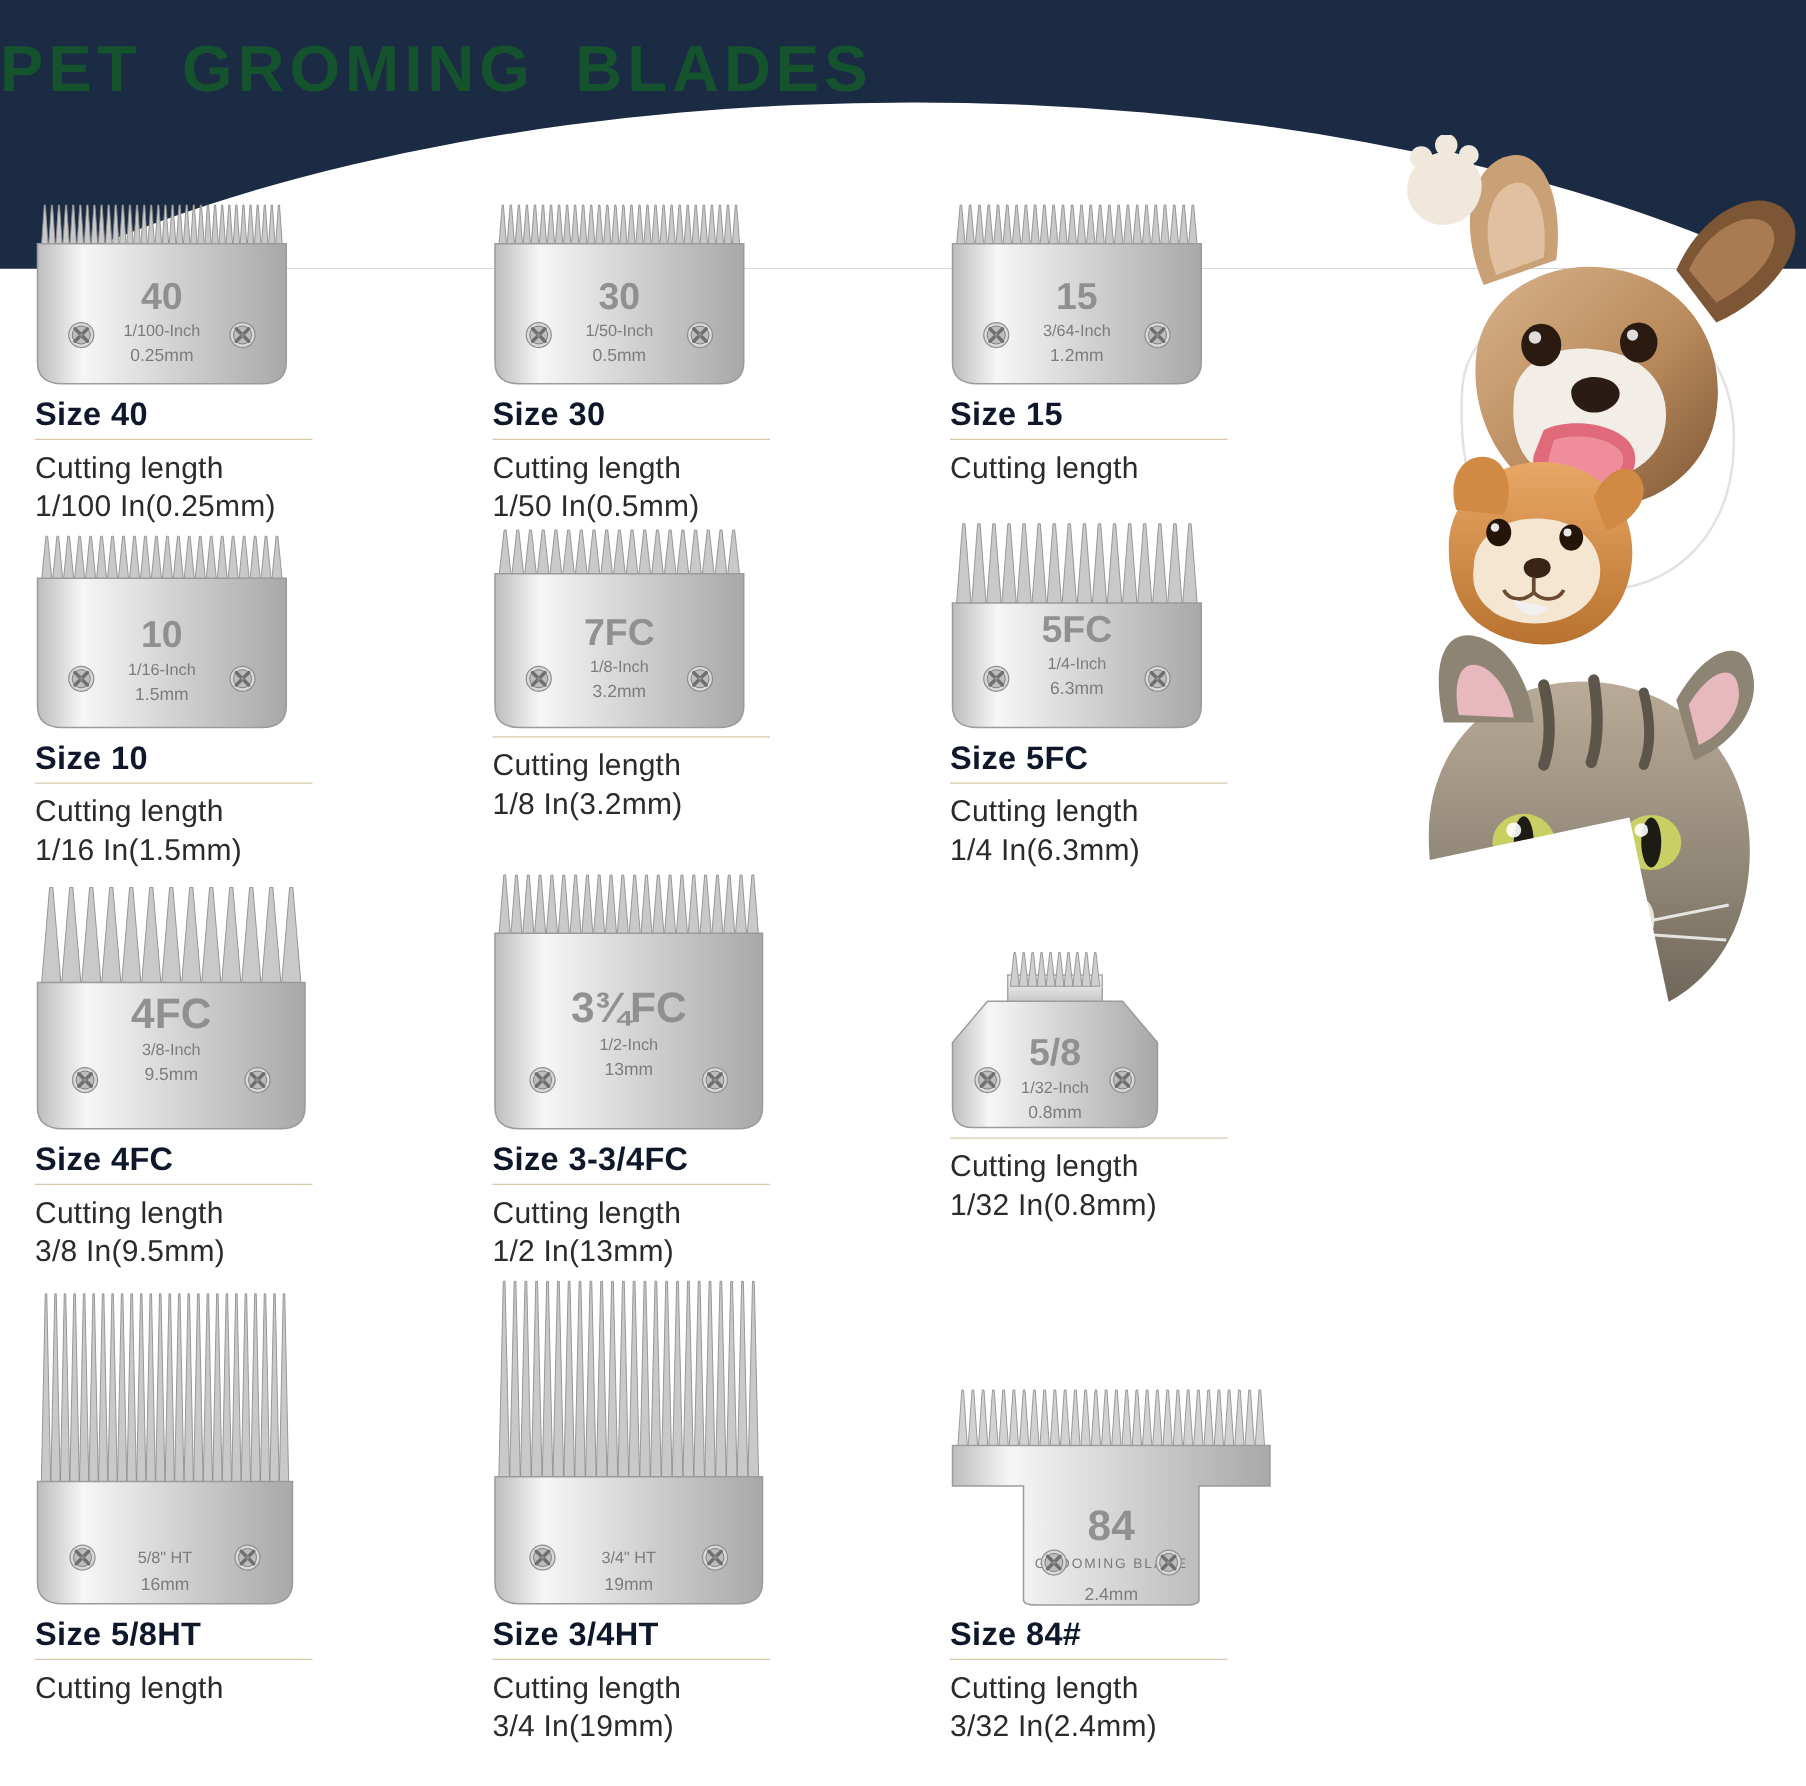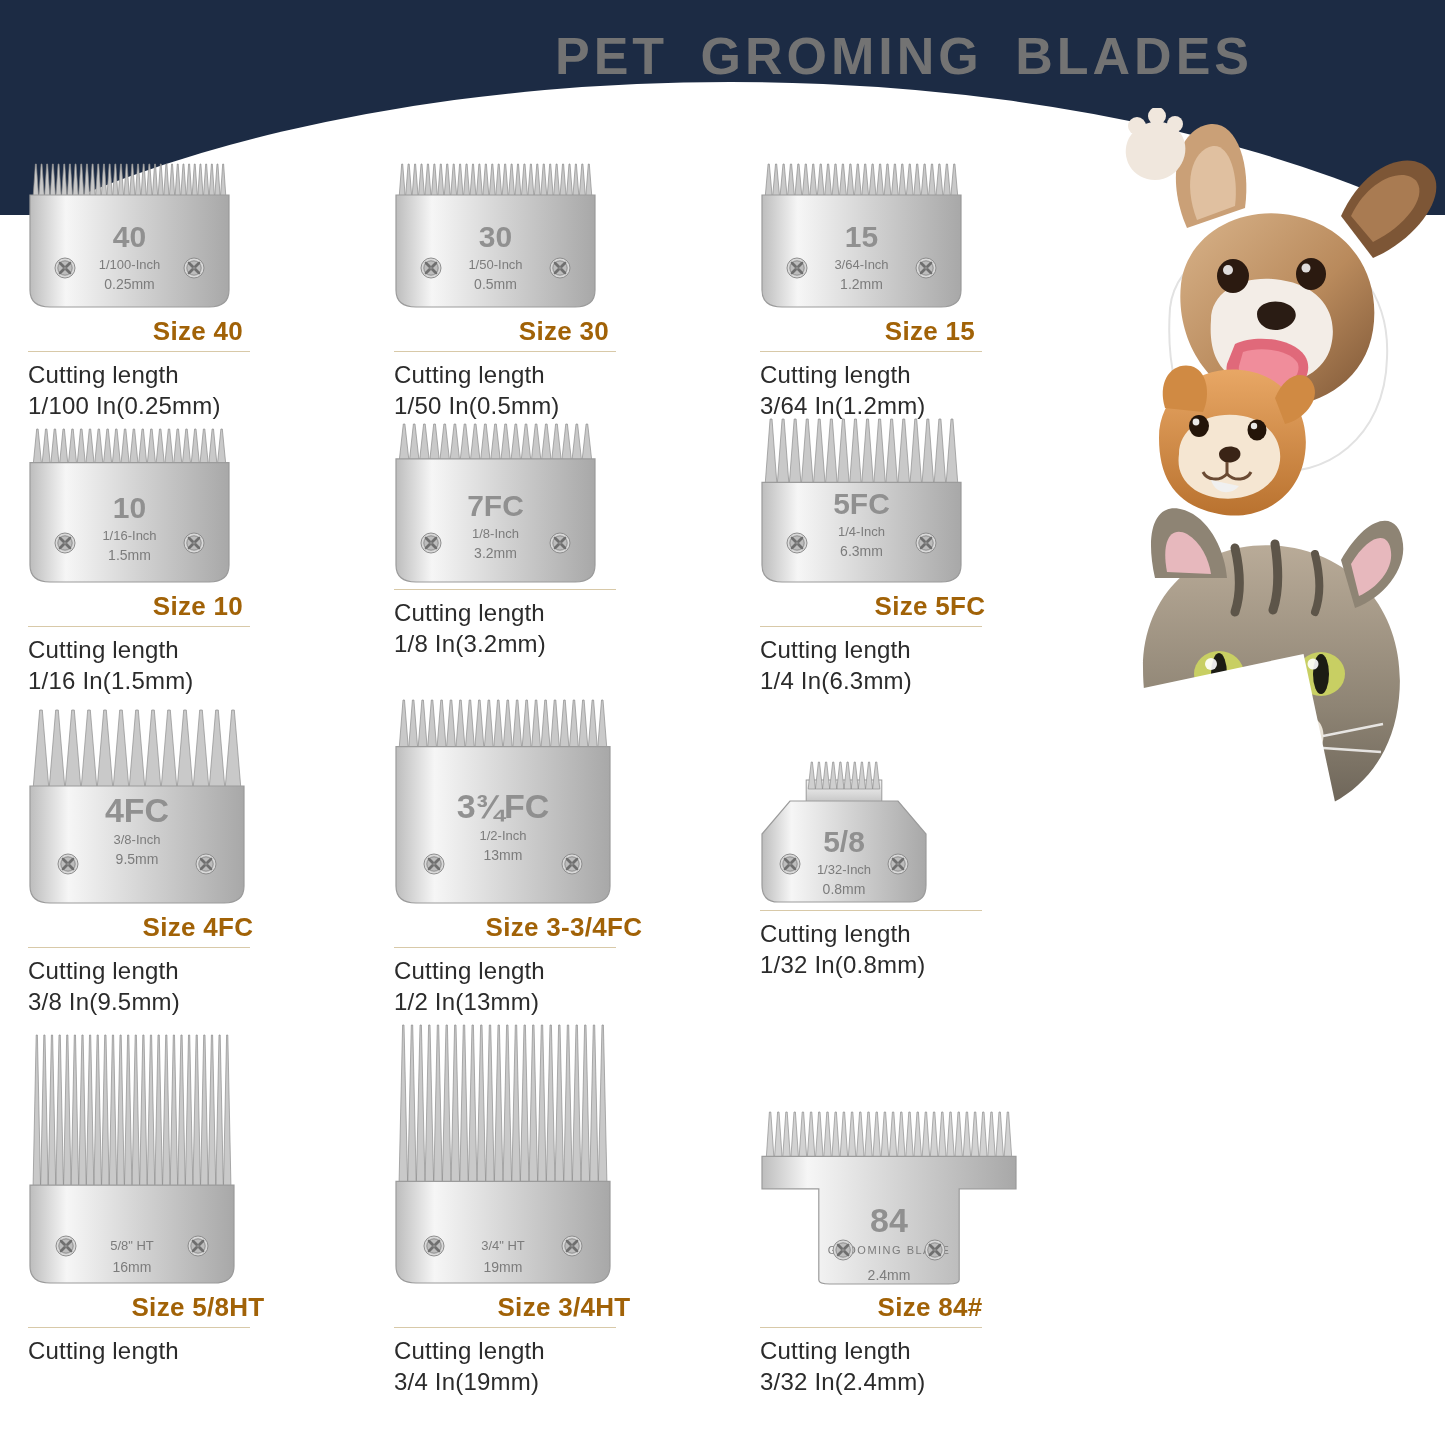--- a/index.html
+++ b/index.html
@@ -33,22 +33,22 @@
     width: 1900px;
     height: 420px;
     background: #ffffff;
     border-radius: 50% 50% 0 0 / 100% 100% 0 0;
   }
   #header-title {
     position: absolute;
     top: 26px;
     left: 0;
     width: 1253px;
-    text-align: right;
-    color: #737373;
+    text-align: left;
+    color: #14532d;
     font-size: 52px;
     font-weight: bold;
     letter-spacing: 4px;
     word-spacing: 14px;
     z-index: 3;
     white-space: nowrap;
   }
 
   
   #grid {
@@ -74,24 +74,23 @@
     justify-content: flex-start;
     position: relative;
   }
   .cell-text {
     padding-left: 6px;
     padding-right: 20px;
   }
   .size-title {
     font-size: 26px;
     font-weight: bold;
-    color: #a16207;
+    color: #0f172a;
     margin: 6px 0 2px 0;
     letter-spacing: 0.3px;
-    text-align: center;
   }
   .divider {
     height: 1px;
     background: #d8c9a8;
     width: 222px;
     margin: 4px 0 8px 0;
   }
   .cut-line {
     font-size: 24px;
     color: #2b2b2b;
@@ -268,21 +267,20 @@
       <path d="M167 103 L177 113 M177 103 L167 113" stroke="#6f6f6f" stroke-width="2.8000000000000003" stroke-linecap="round"></path>
       <circle cx="172" cy="108" r="1.6" fill="#8a8a8a"></circle>
     </g>
   </svg>
             </div>
           </div>
         <div class="cell-text">
           <div class="size-title">Size 15</div>
           <div class="divider"></div>
           <div class="cut-line">Cutting length</div>
-          <div class="cut-line">3/64 In(1.2mm)</div>
         </div>
       </div>
     </div>
 
     <div class="row">
       <div class="cell">
         <div class="blade-area">
             <div class="blade">
   <svg width="215" height="160" viewBox="0 0 215 160">
     <defs>

